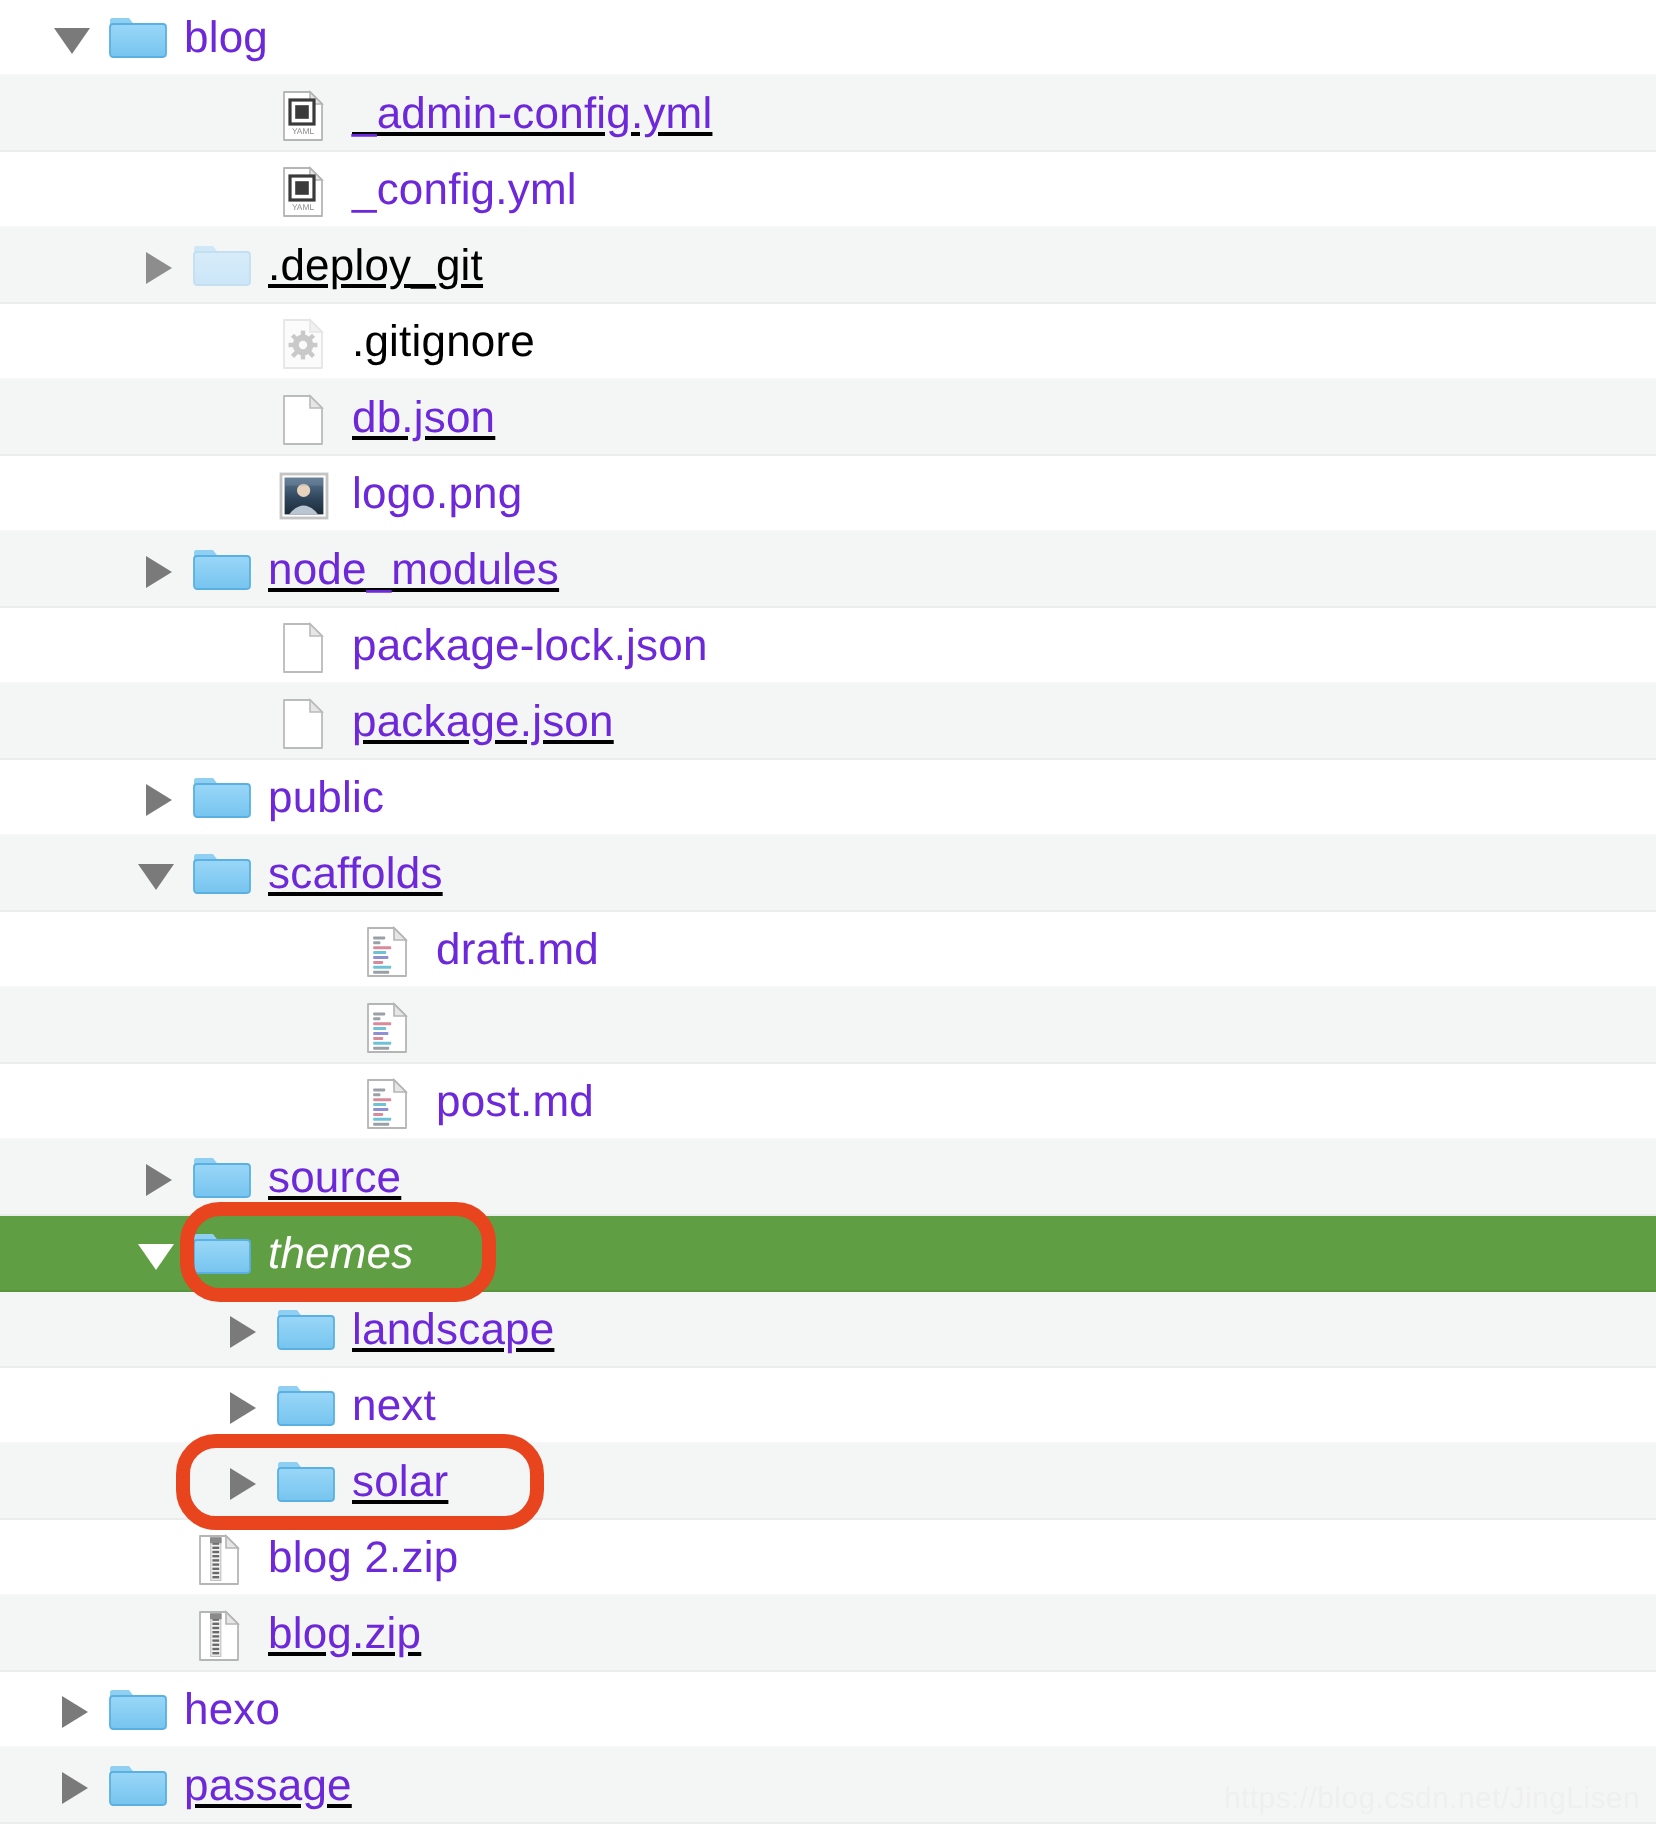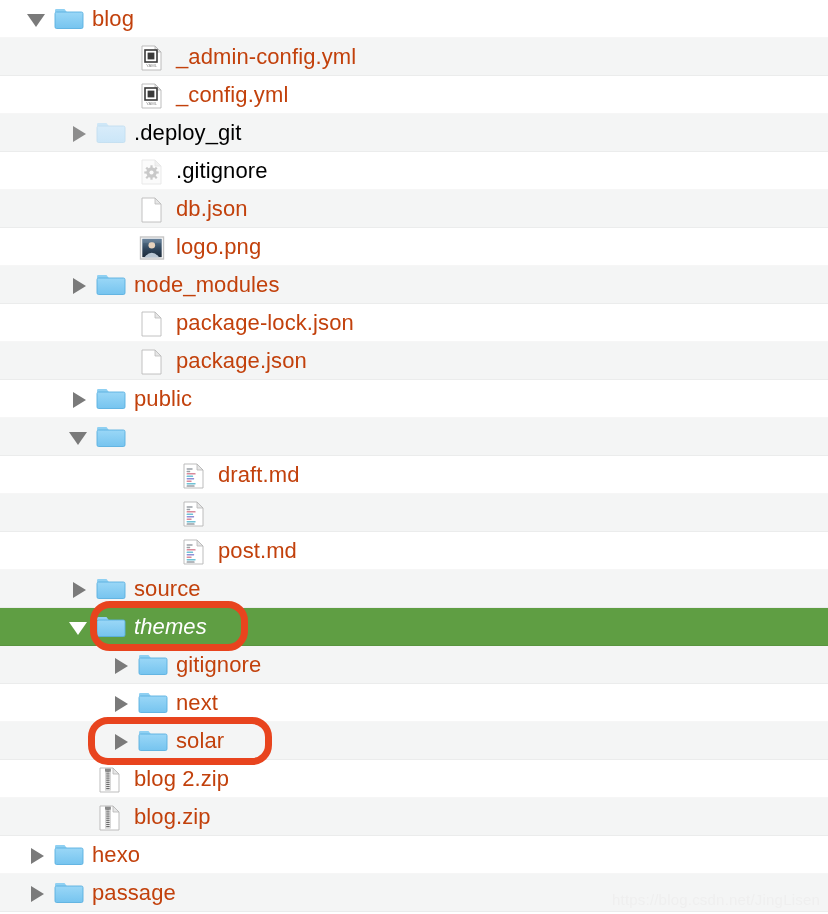--- a/index.html
+++ b/index.html
@@ -25,21 +25,21 @@
   
   .row {
     position: relative;
     height: 38px;
     display: flex;
     align-items: center;
     box-sizing: border-box;
     white-space: nowrap;
   }
   .row.stripe-white { background: #ffffff; }
-  .row.stripe-gray  { background: #f4f5f5; }
+  .row.stripe-gray  { background: #f4f5f5; text-decoration: underline; }
   .row.selected     { background: #5f9e43; font-style: italic; }
 
   
   .row::after {
     content: "";
     position: absolute;
     left: 0; right: 0; bottom: 0;
     height: 1px;
     background: rgba(0,0,0,0.035);
     pointer-events: none;
@@ -83,21 +83,21 @@
     width: 34px;
     height: 38px;
     position: relative;
     margin-right: 6px;
   }
   .icon svg { position: absolute; left: 2px; top: 7px; }
 
   
   .label {
     font-size: 22px;
-    color: #c2410c;
+    color: #6d28d9;
     letter-spacing: 0.1px;
     line-height: 38px;
   }
   .row.selected .label { color: #ffffff; }
   .row.dimmed .label   { color: #000000; }
   .row.dimmed .twisty.closed::before { border-left-color: #8d8d8d; }
 
   
   .annot {
     position: absolute;
@@ -309,20 +309,21 @@
             <linearGradient id="fgn" x1="0" y1="0" x2="0" y2="1">
               <stop offset="0" stop-color="#9ad7f7"></stop>
               <stop offset="1" stop-color="#76c4ef"></stop>
             </linearGradient>
           </defs>
           <path d="M1 5 L1 3.2 Q1 2 2.3 2 L10.5 2 L12.8 5 Z" fill="#8fd0f2"></path>
           <rect x="1" y="5" width="28" height="16.5" rx="1.6" fill="url(#fgn)"></rect>
           <rect x="1" y="5" width="28" height="16.5" rx="1.6" fill="none" stroke="#5ab0e0" stroke-width="0.9"></rect>
         </svg>
       </span>
+      <span class="label">scaffolds</span>
     </div>
     <div class="row stripe-white">
       <span class="indent" style="width: 152px;"></span>
       <span class="twisty none"></span>
       <span class="icon">
         <svg width="30" height="26" viewBox="0 0 30 26" xmlns="http://www.w3.org/2000/svg">
           <path d="M4 1 L17 1 L23 7 L23 25 L4 25 Z" fill="#ffffff" stroke="#b5b5b5" stroke-width="0.9" stroke-linejoin="round"></path>
           <path d="M17 1 L17 7 L23 7 Z" fill="#e6e6e6" stroke="#b5b5b5" stroke-width="0.8"></path>
           <rect x="6.6" y="5.2" width="6" height="1.5" fill="#9aa0a6" rx="0.4"></rect>
           <rect x="6.6" y="7.65" width="3.6" height="1.5" fill="#9aa0a6" rx="0.4"></rect>
@@ -418,21 +419,21 @@
             <linearGradient id="fgn" x1="0" y1="0" x2="0" y2="1">
               <stop offset="0" stop-color="#9ad7f7"></stop>
               <stop offset="1" stop-color="#76c4ef"></stop>
             </linearGradient>
           </defs>
           <path d="M1 5 L1 3.2 Q1 2 2.3 2 L10.5 2 L12.8 5 Z" fill="#8fd0f2"></path>
           <rect x="1" y="5" width="28" height="16.5" rx="1.6" fill="url(#fgn)"></rect>
           <rect x="1" y="5" width="28" height="16.5" rx="1.6" fill="none" stroke="#5ab0e0" stroke-width="0.9"></rect>
         </svg>
       </span>
-      <span class="label">gitignore</span>
+      <span class="label">landscape</span>
     </div>
     <div class="row stripe-white">
       <span class="indent" style="width: 110px;"></span>
       <span class="twisty closed"></span>
       <span class="icon">
         <svg width="30" height="26" viewBox="0 0 30 26" xmlns="http://www.w3.org/2000/svg">
           <defs>
             <linearGradient id="fgn" x1="0" y1="0" x2="0" y2="1">
               <stop offset="0" stop-color="#9ad7f7"></stop>
               <stop offset="1" stop-color="#76c4ef"></stop>

